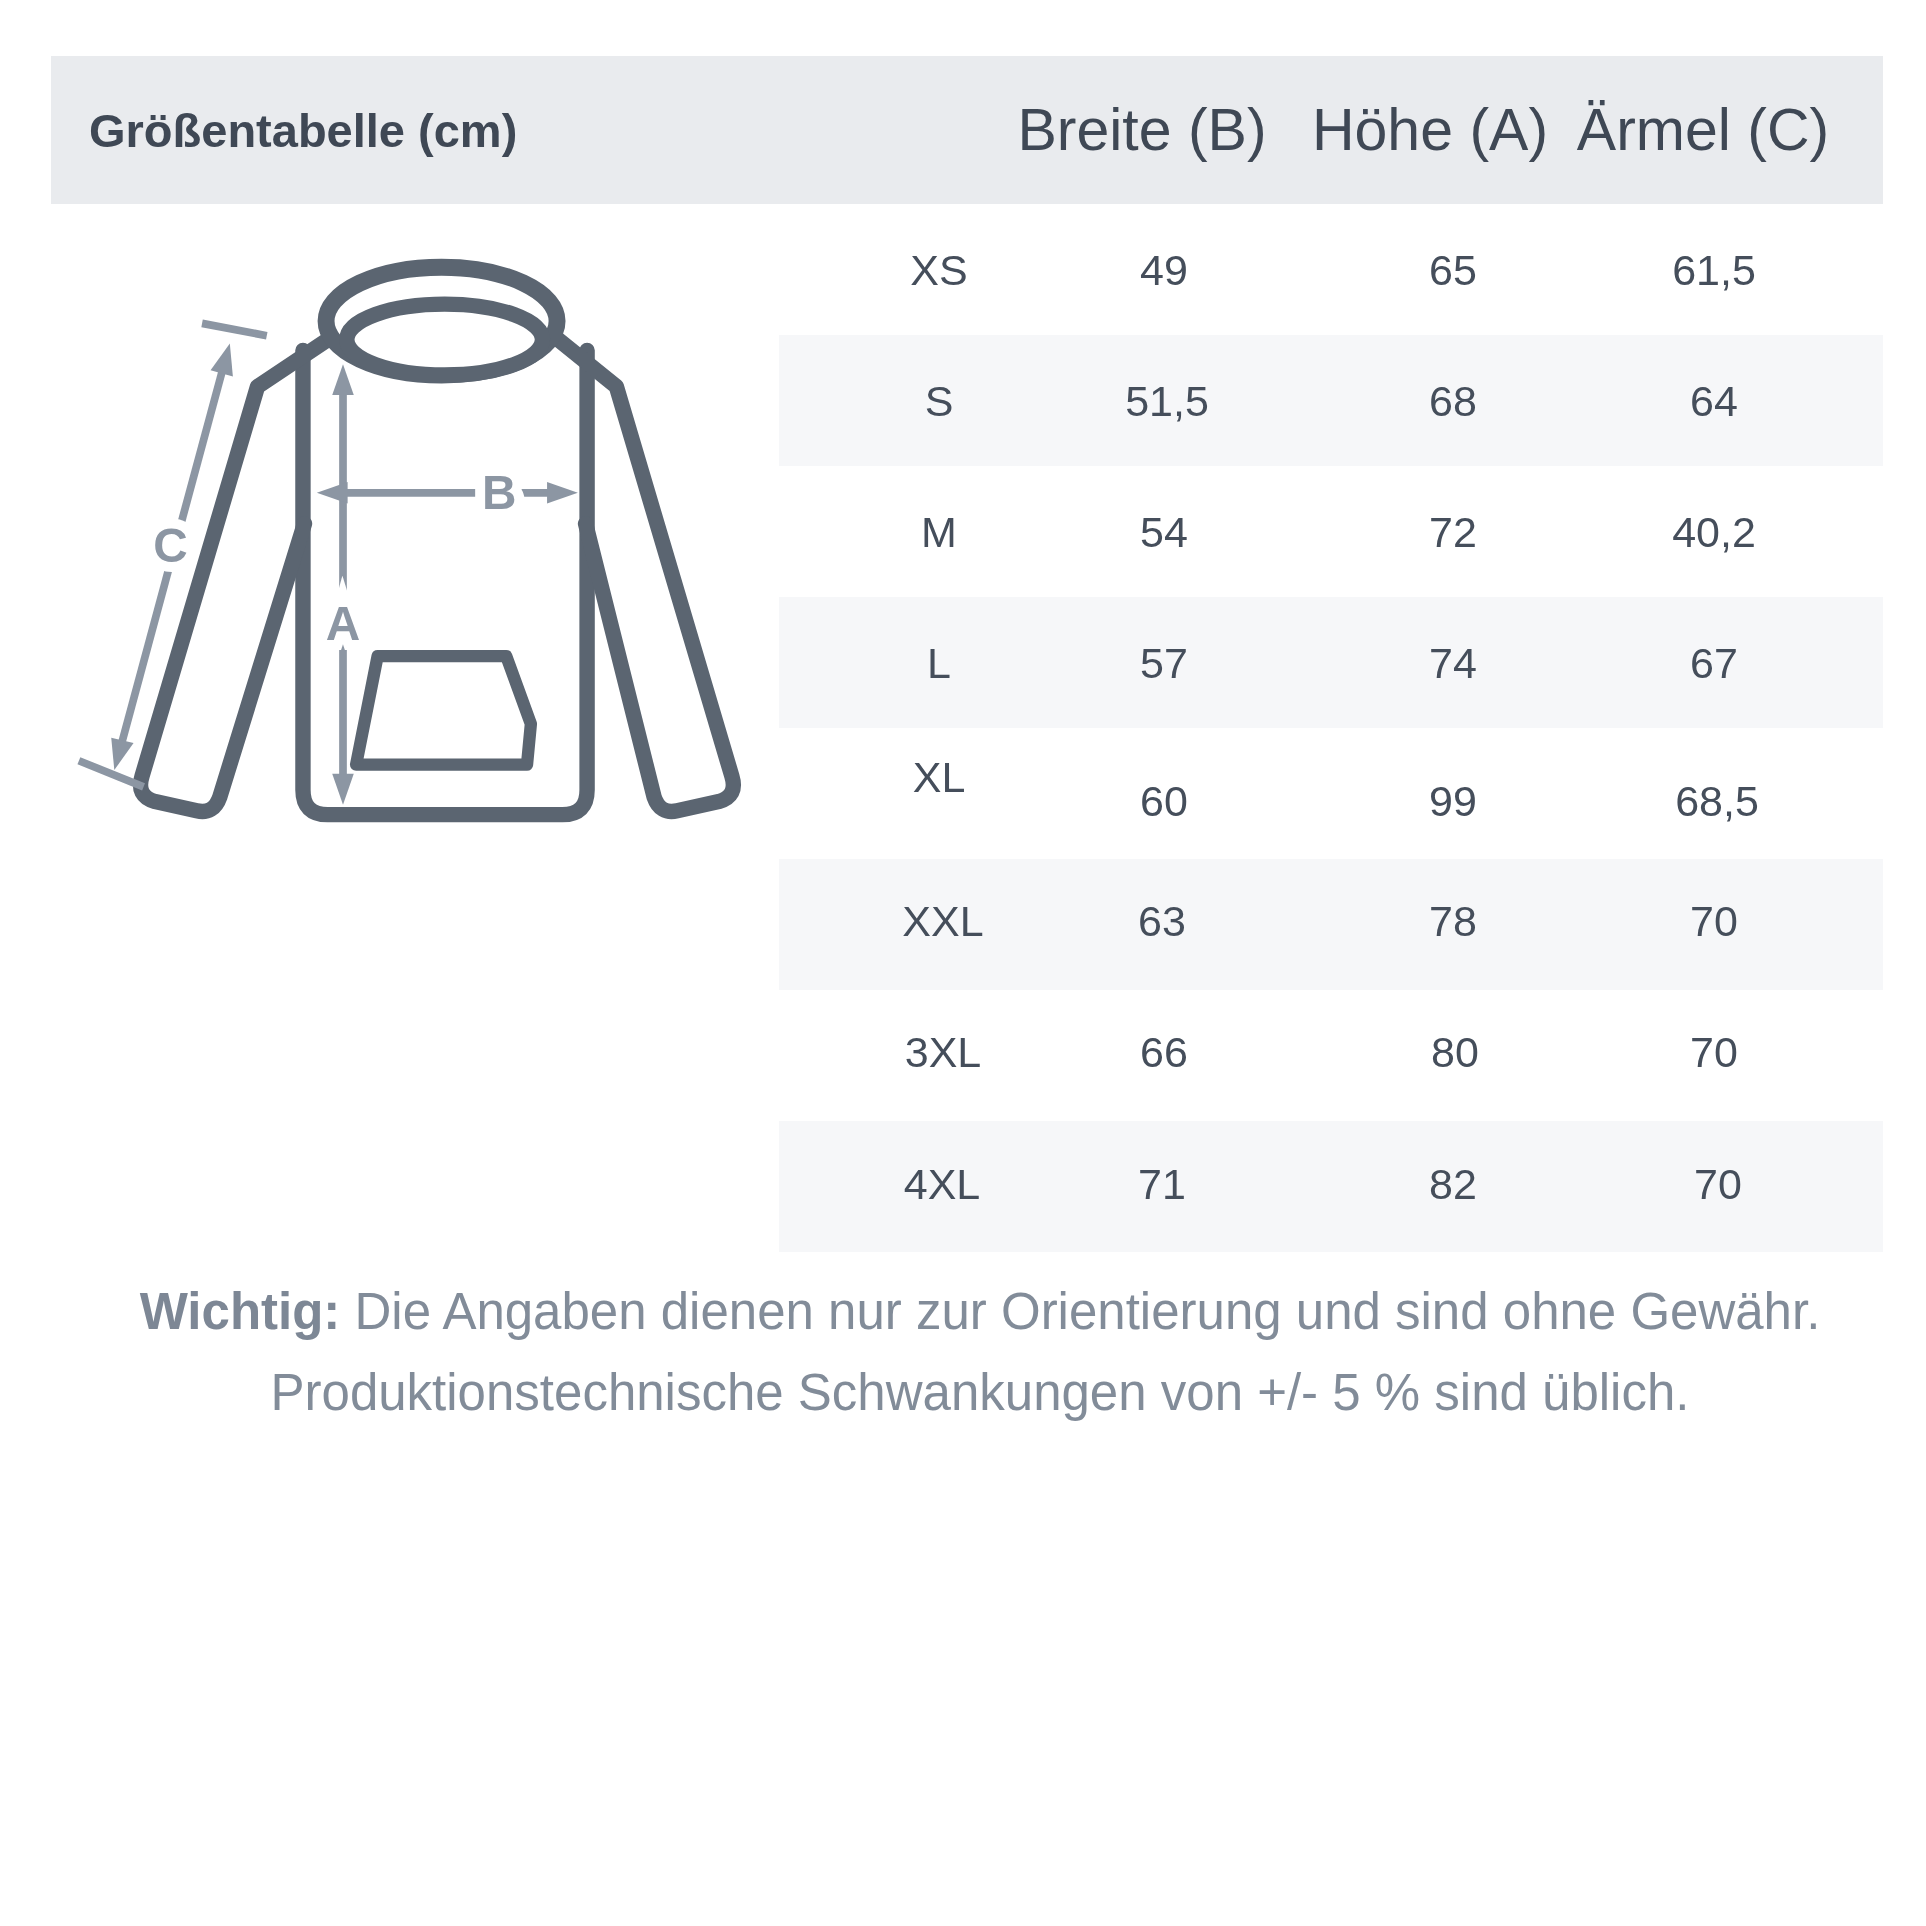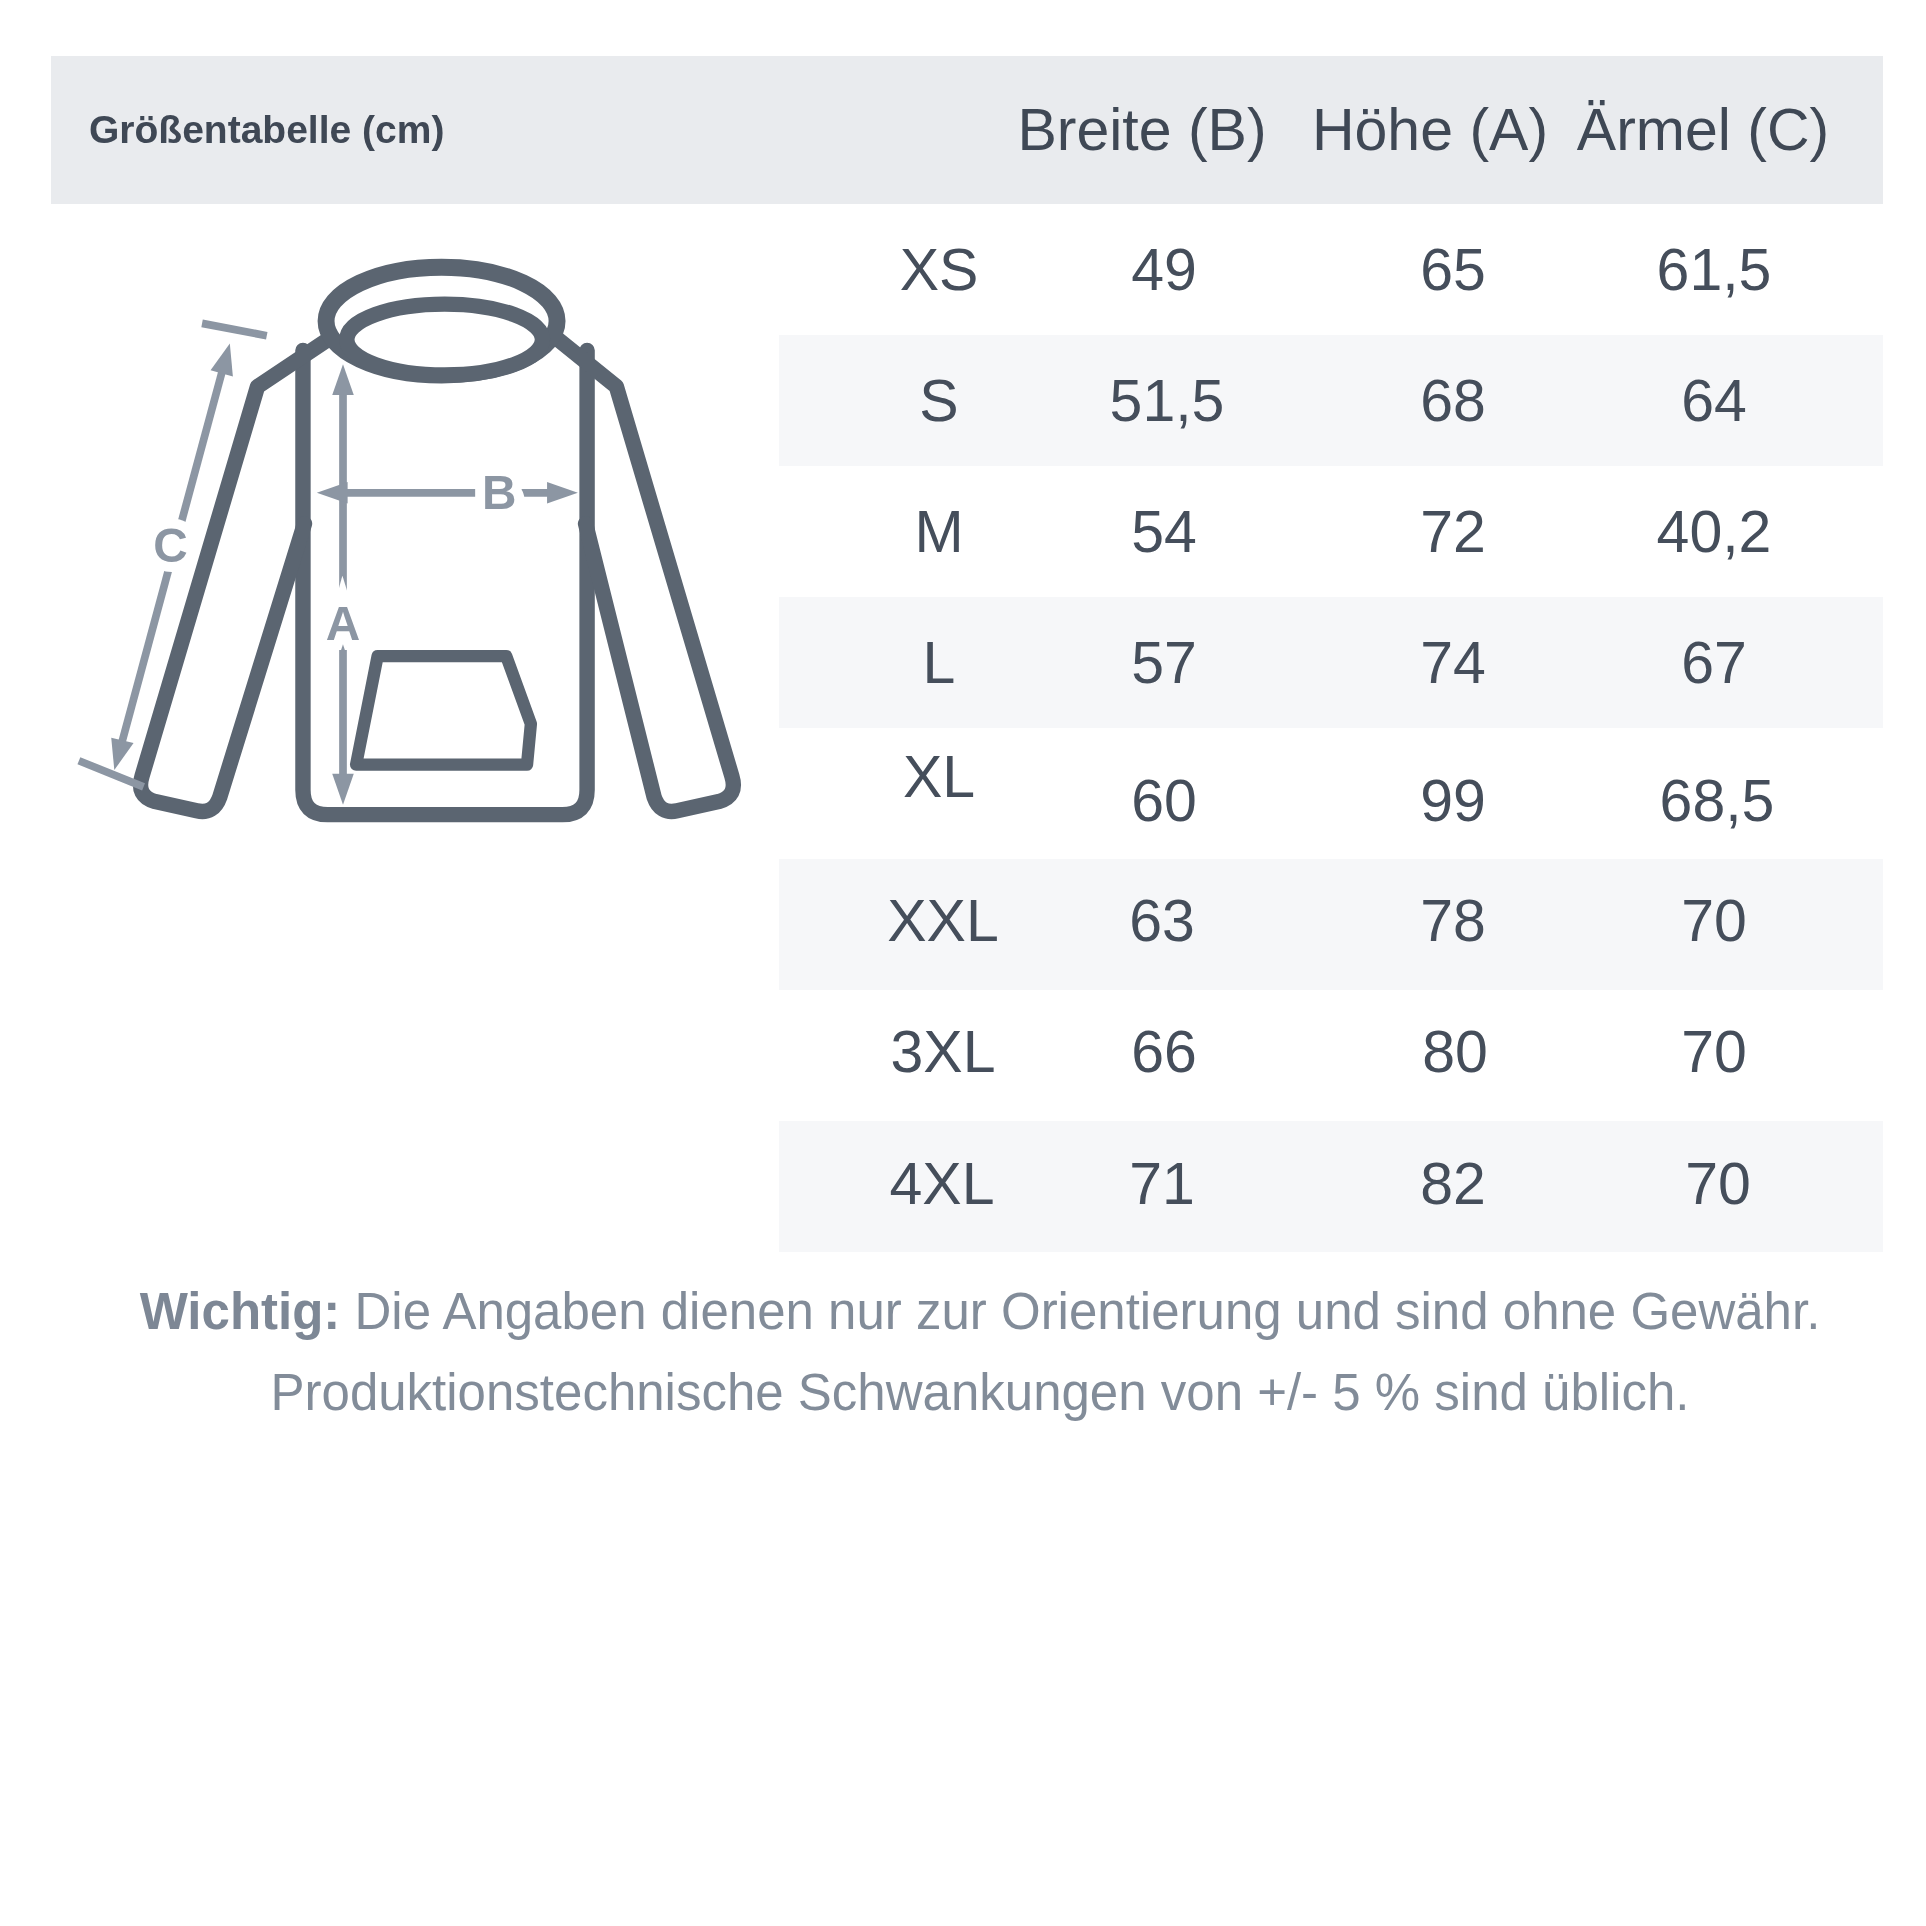--- a/index.html
+++ b/index.html
@@ -7,33 +7,33 @@
     position:relative;width:1926px;height:1926px;background:#ffffff;overflow:hidden;
     font-family:"Liberation Sans", sans-serif;color:#454e5b;
   }
   
   .band{
     position:absolute;left:51px;top:56px;width:1832px;height:148px;
     background:#e9ebee;
   }
   .title{
     position:absolute;left:38px;top:50%;transform:translateY(-50%);
-    font-size:39px;font-weight:bold;color:#3f4855;white-space:nowrap;
+    font-size:47px;font-weight:bold;color:#3f4855;white-space:nowrap;
   }
   .col-head{
     position:absolute;top:50%;transform:translate(-50%,-50%);
     font-size:59px;font-weight:normal;color:#3f4855;white-space:nowrap;
   }
   
   .stripe{
     position:absolute;left:779px;width:1104px;height:131px;background:#f6f7f9;
   }
   .cell{
     position:absolute;transform:translate(-50%,-50%);
-    font-size:59px;color:#454e5b;white-space:nowrap;
+    font-size:43px;color:#454e5b;white-space:nowrap;
   }
   
   .note{
     position:absolute;left:86px;top:1271px;width:1788px;
     font-size:51px;line-height:81px;color:#828c99;text-align:center;
   }
   .note b{font-weight:bold;color:#7d8795;}
   
   .diagram{position:absolute;left:54px;top:231px;}
   .outline{fill:none;stroke:#5b6571;stroke-width:20;stroke-linecap:round;stroke-linejoin:round;}

